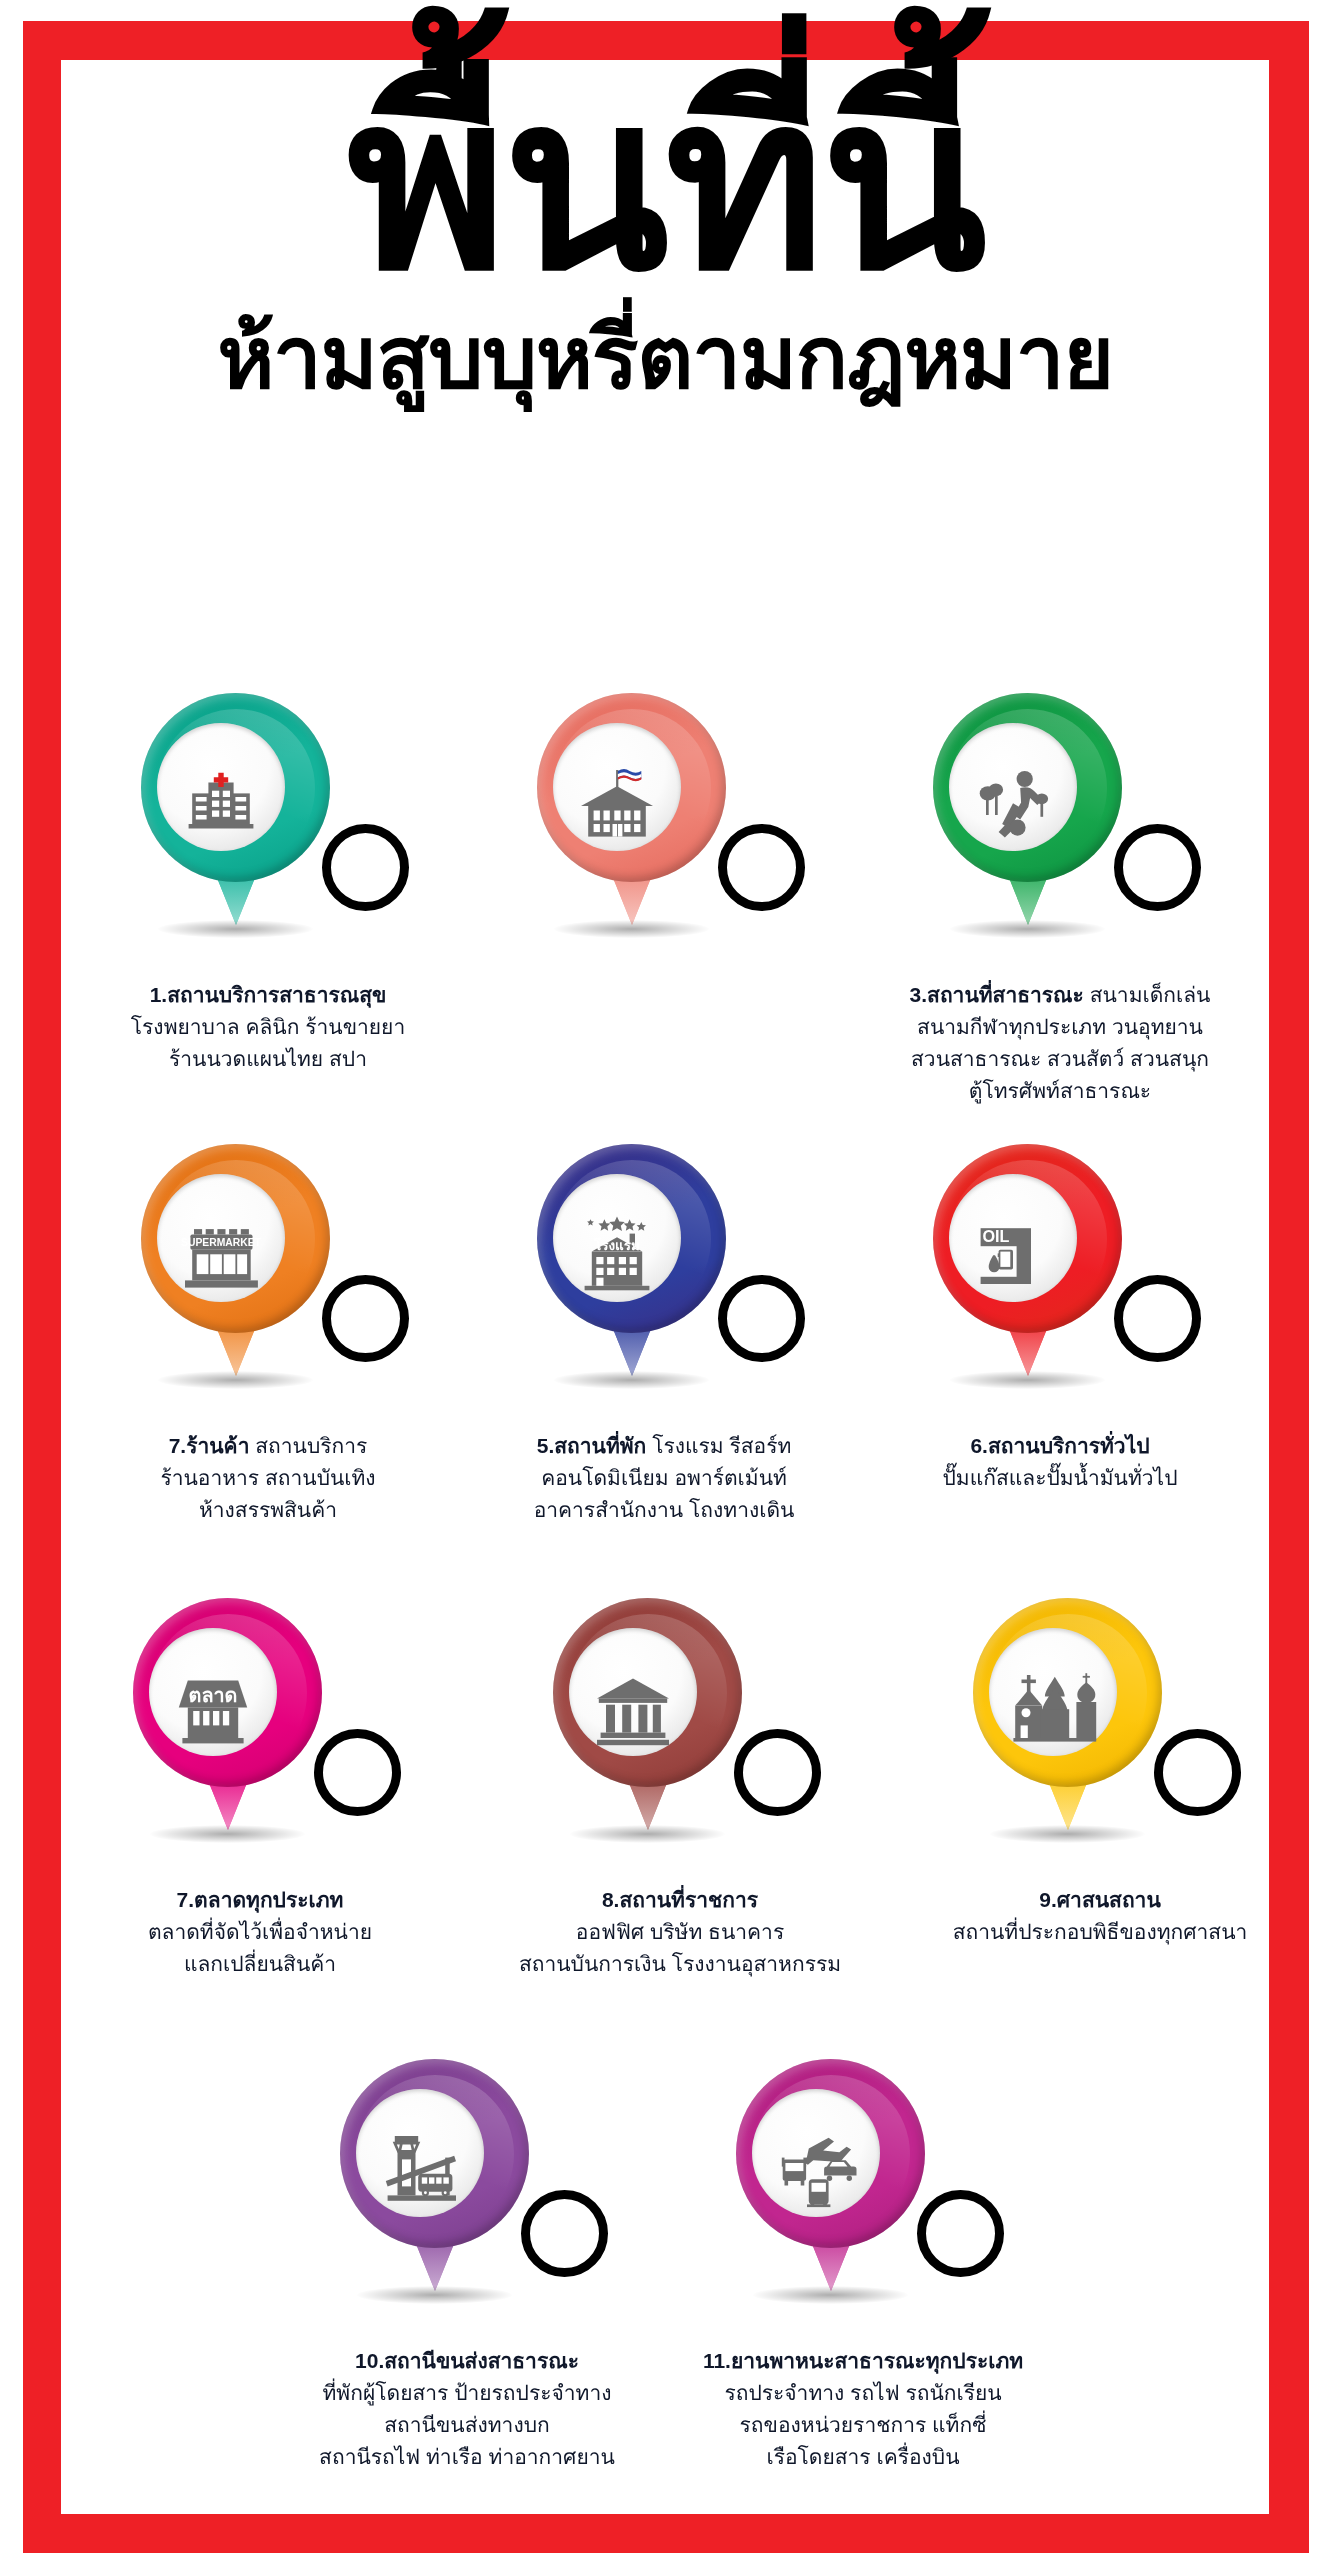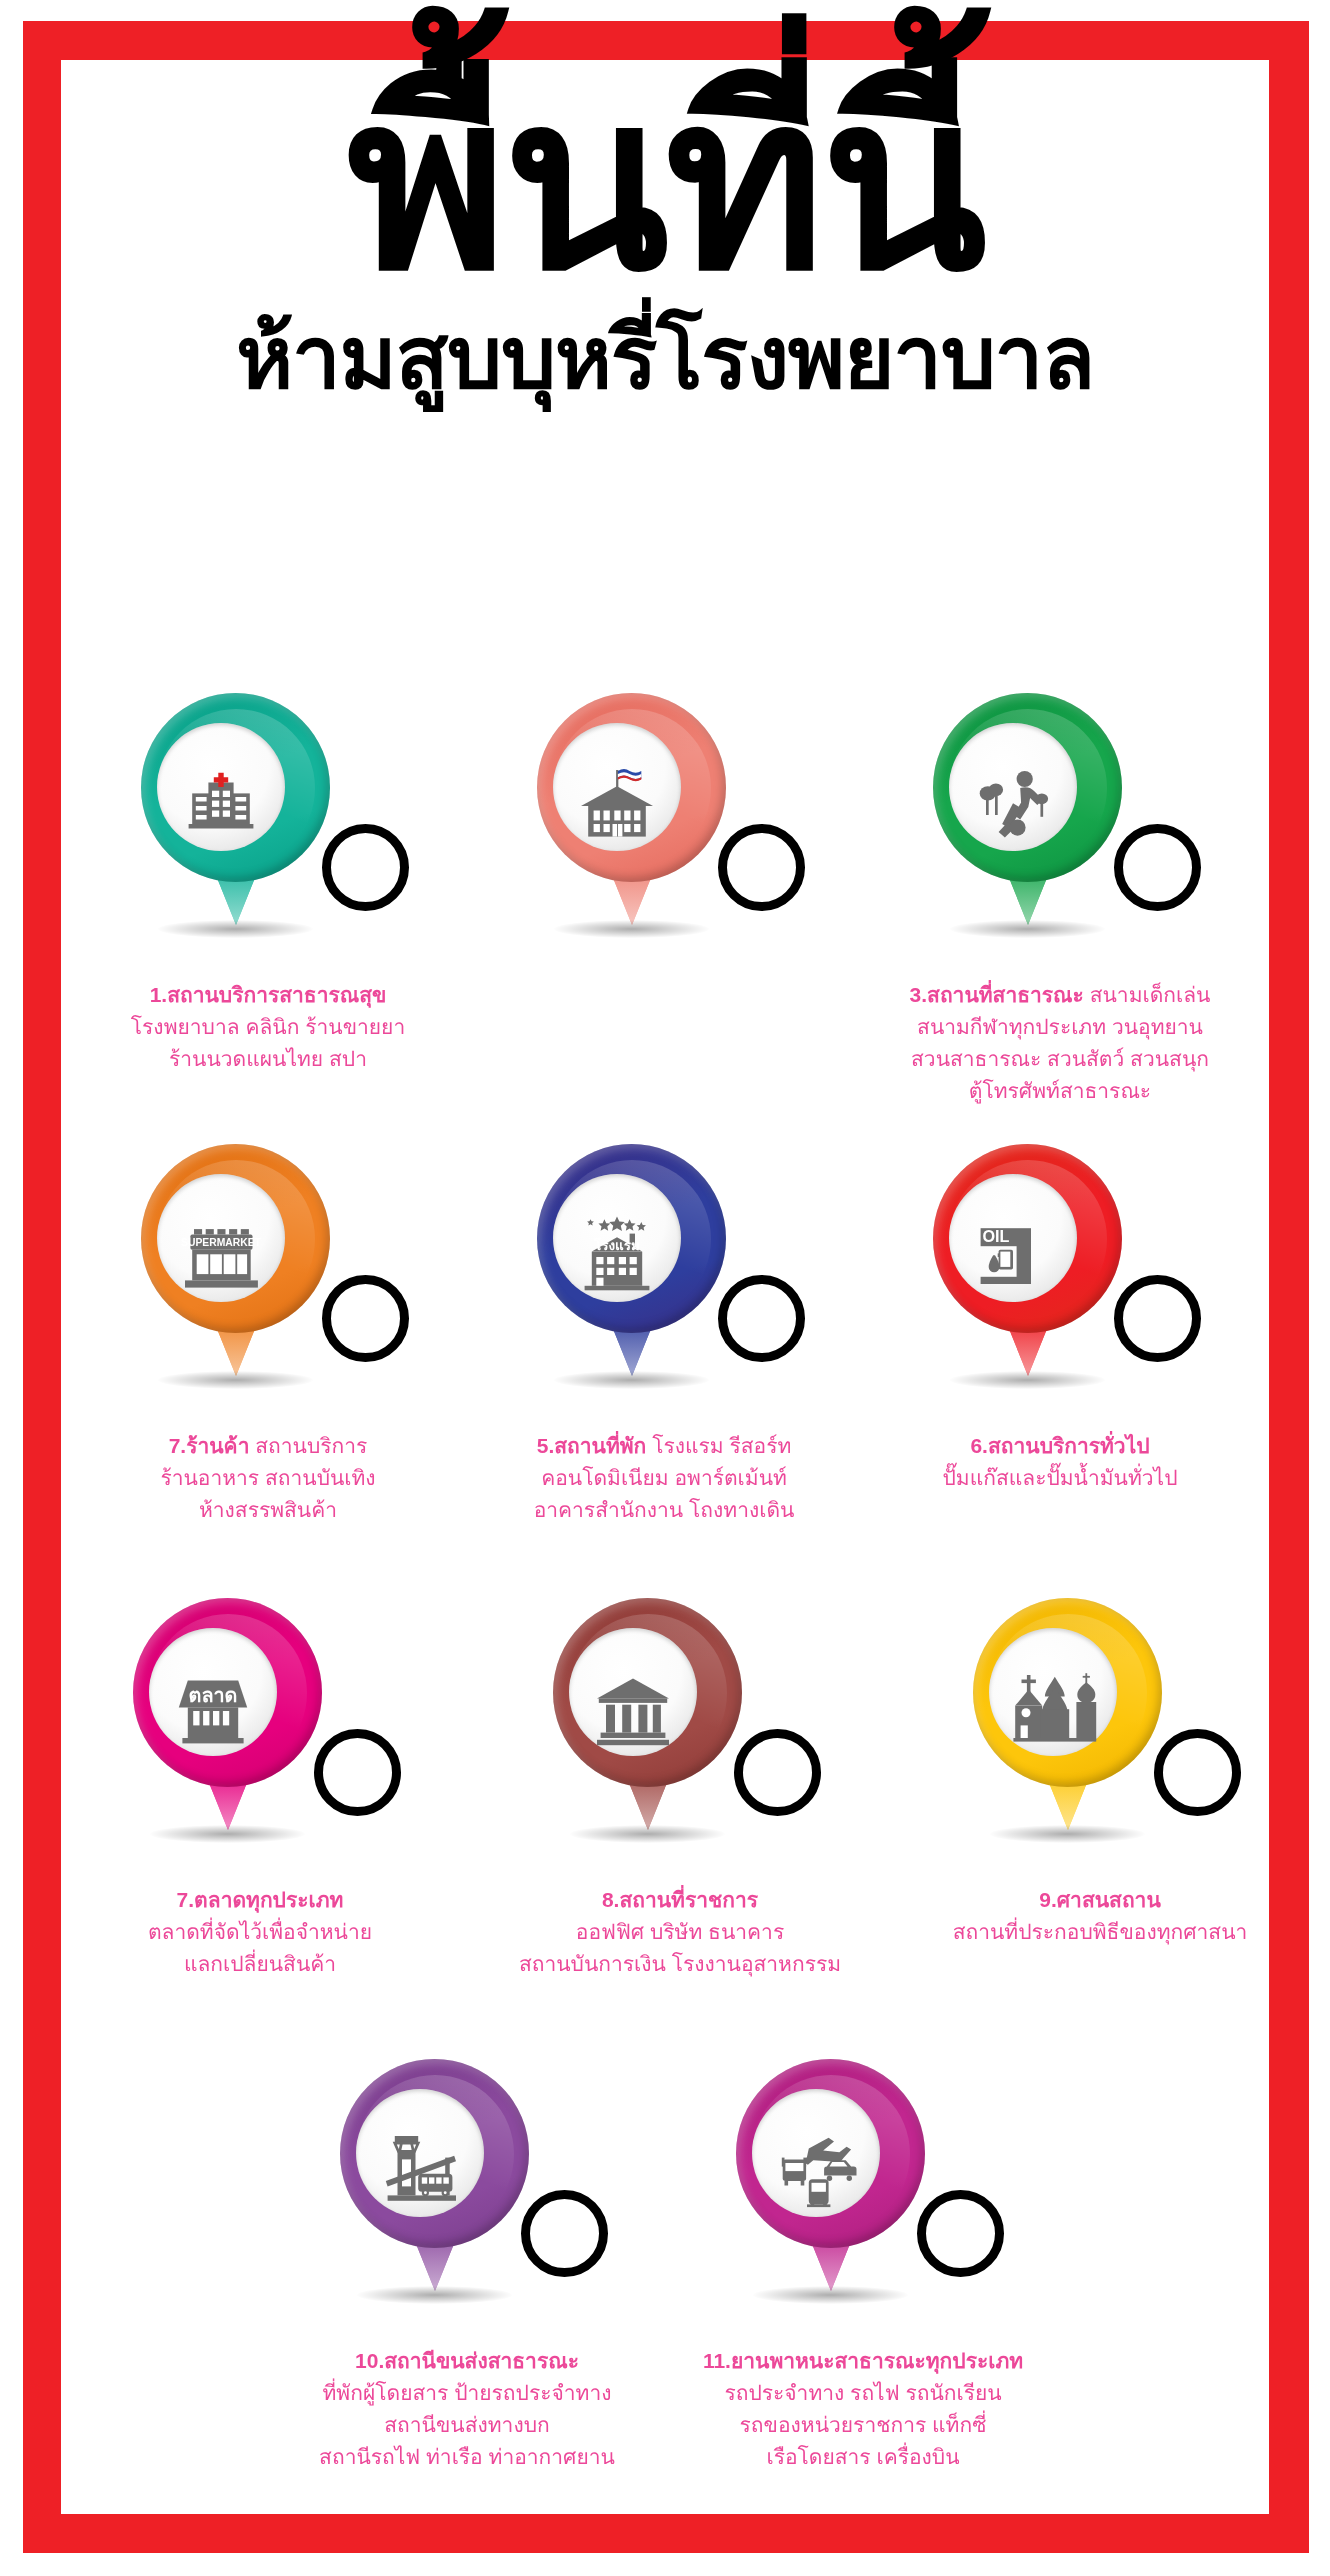--- a/index.html
+++ b/index.html
@@ -130,39 +130,39 @@
     border-radius: 50%;
     background: transparent;
   }
   .pin-icon { width: 90px; height: 90px; display:block; }
   .pin-icon svg { width: 100%; height: 100%; }
 
   
   .caption {
     width: 380px;
     text-align: center;
-    color: #ec4899;
+    color: #0f172a;
     font-size: 21px;
     line-height: 1.52;
     margin-top: 4.2px;
   }
   .caption b { font-weight: 700; }
   .caption .ln { display: block; }
 </style>
 </head>
 <body>
 
 <div id="poster">
 
   <div class="frame-outer"></div>
   <div class="frame-inner"></div>
 
   <div class="header">
     <div class="title-main">พื้นที่นี้</div>
-    <div class="title-sub">ห้ามสูบบุหรี่โรงพยาบาล</div>
+    <div class="title-sub">ห้ามสูบบุหรี่ตามกฎหมาย</div>
   </div>
 
   <div class="grid">
     <div class="row row-1">
         <div class="cell">
           <div class="pin-cluster">
             <div class="pin">
               <div class="pin-tail" style="background: linear-gradient(rgb(20, 179, 154) 0%, rgb(20, 179, 154) 35%, rgba(255, 255, 255, 0.55) 100%), rgb(20, 179, 154);"></div>
               <div class="pin-head" style="background: linear-gradient(160deg, rgb(8, 158, 134) 0%, rgb(20, 179, 154) 45%, rgb(20, 179, 154) 70%, rgb(8, 158, 134) 100%); box-shadow: rgba(0, 0, 0, 0.22) -2.8px -4.2px 10px inset, rgba(255, 255, 255, 0.25) 3.5px 4.2px 10px inset;"></div>
               <div class="pin-ring2" style="background: linear-gradient(200deg, rgba(255, 255, 255, 0.4) 0%, rgba(255, 255, 255, 0) 55%);"></div>

